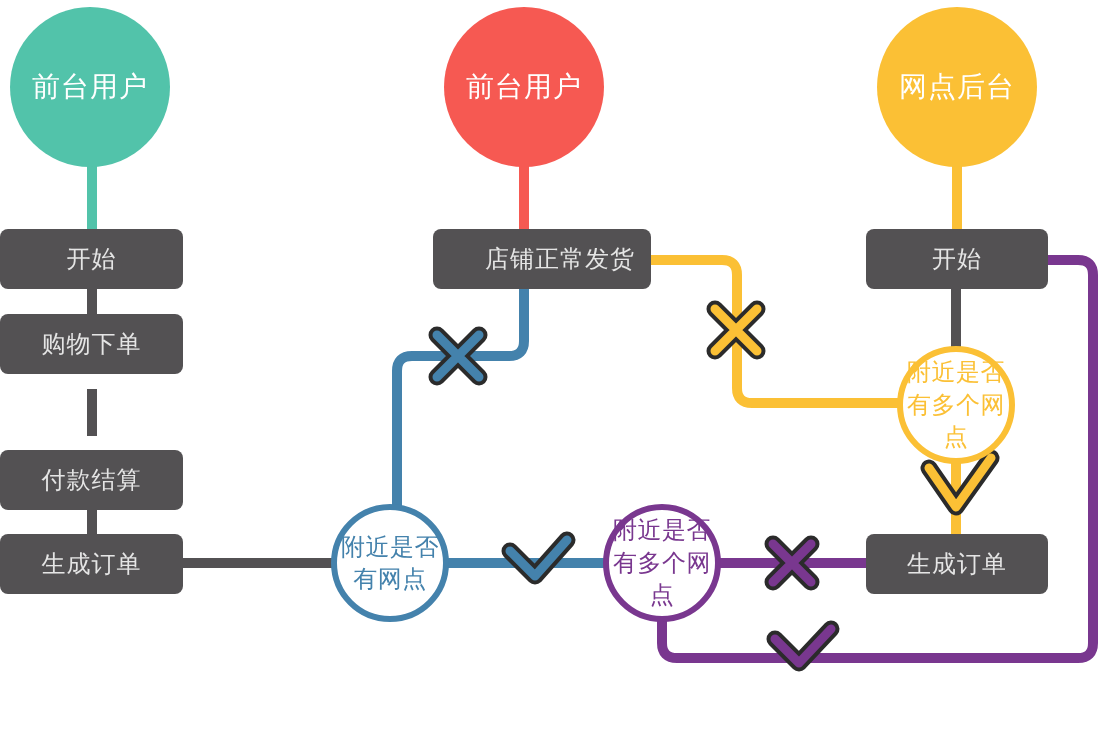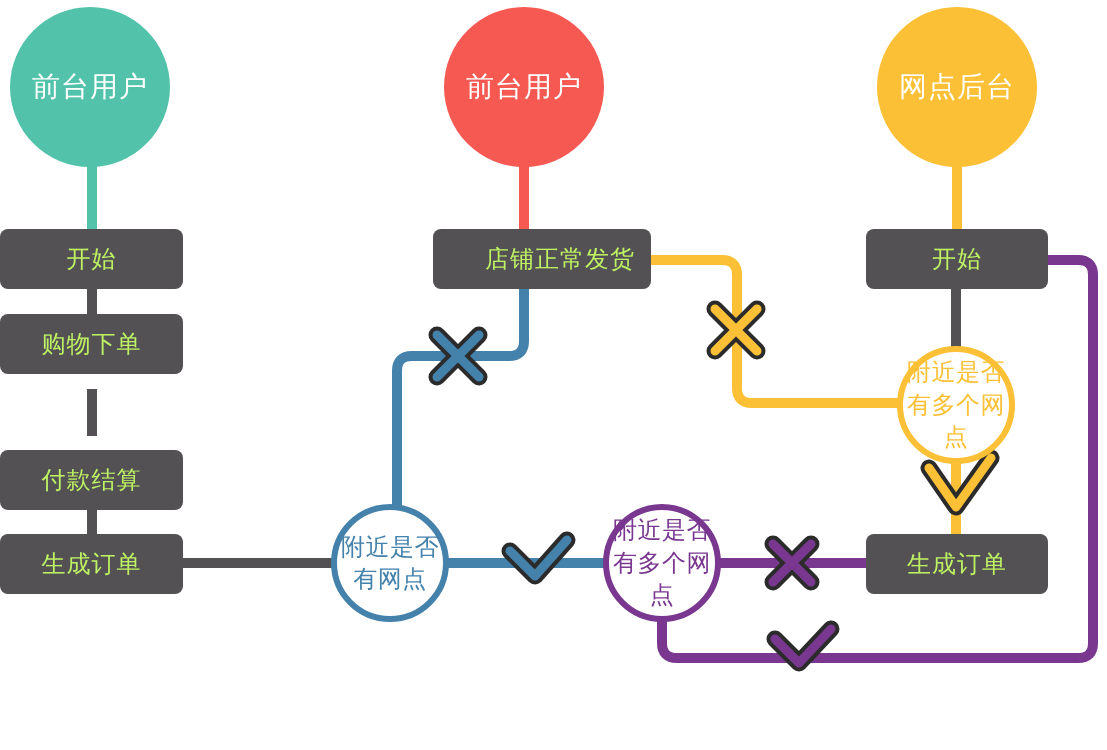--- a/index.html
+++ b/index.html
@@ -31,21 +31,21 @@
   }
   .bg-teal   { background: var(--teal); }
   .bg-red    { background: var(--red); }
   .bg-yellow { background: var(--yellow); }
   
   .step-box {
     position: absolute;
     height: 60px;
     background: var(--box_gray);
     border-radius: 8px;
-    color: #bef264;
+    color: #e5e5e5;
     font-size: 24px;
     display: flex;
     align-items: center;
     justify-content: center;
     letter-spacing: 1px;
     z-index: 2;
   }
   
   .decision {
     position: absolute;

